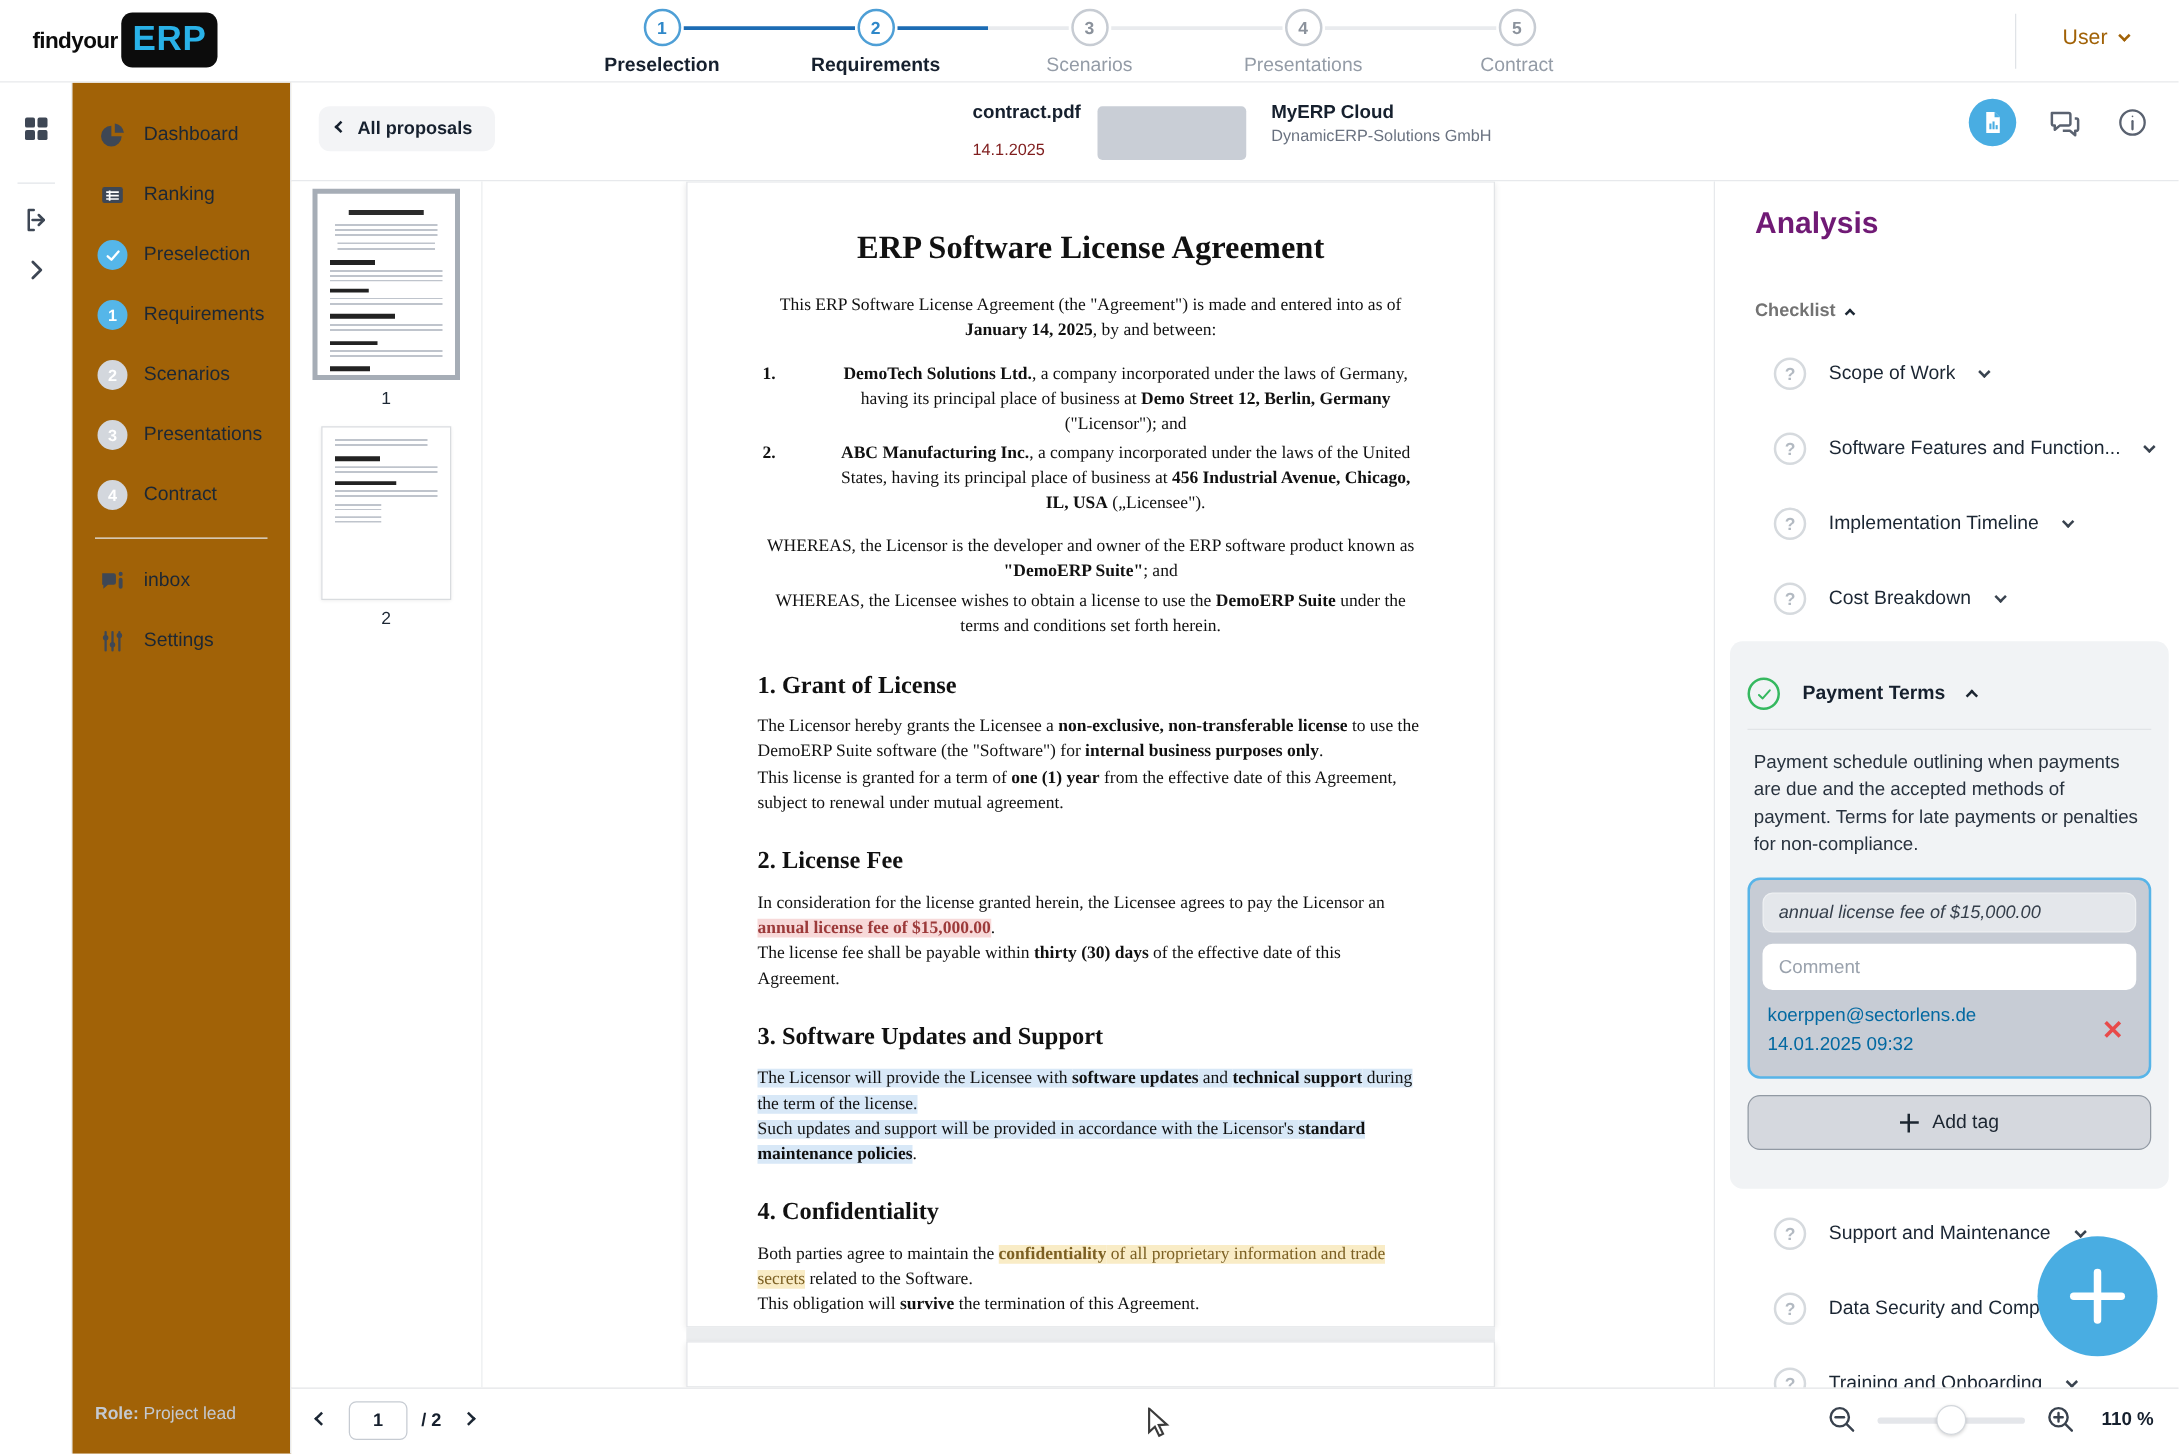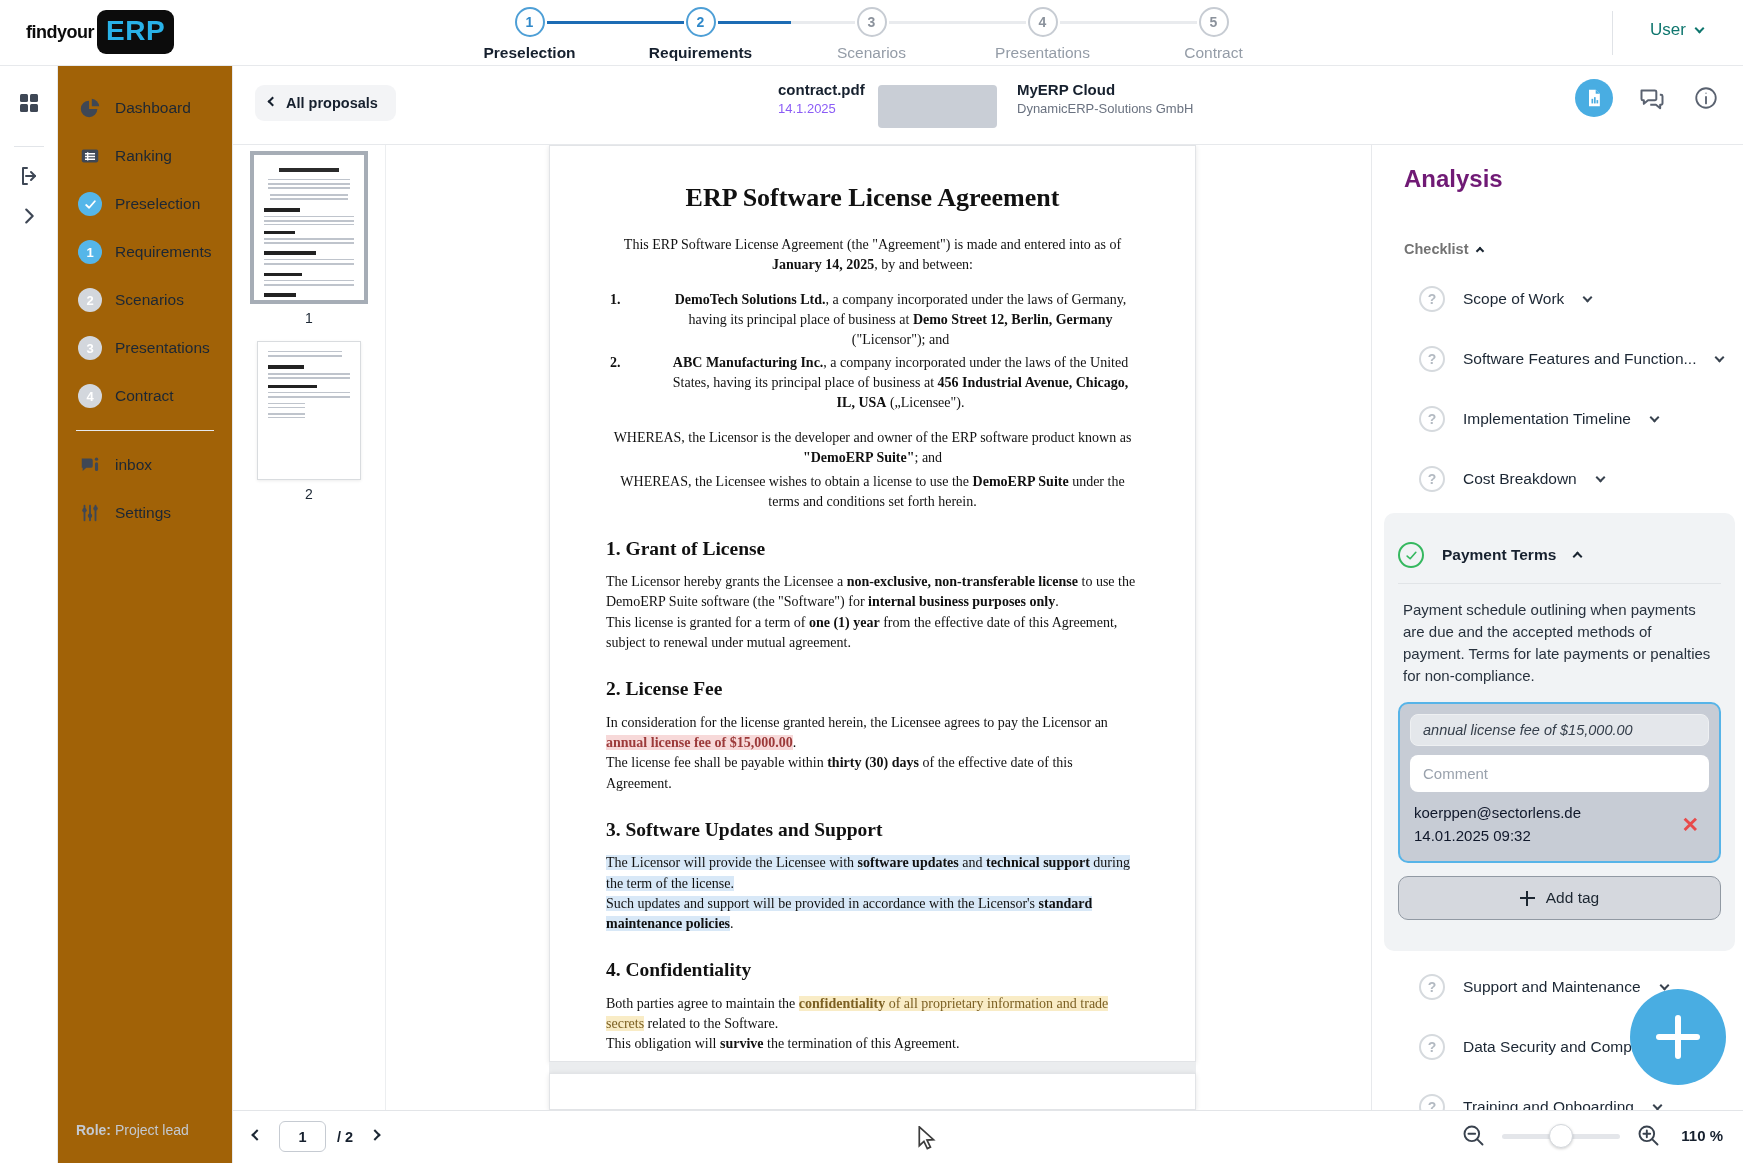--- a/index.html
+++ b/index.html
@@ -23,21 +23,21 @@
   .step.todo .circ{border:2px solid #c7ccd3;color:#8b929c}
   .step .lbl{margin-top:7px;font-size:15.5px}
   .step.done .lbl,.step.active .lbl{color:#16202e;font-weight:700}
   .step.todo .lbl{color:#949ca7;font-weight:500}
   .step+.step::before{content:'';position:absolute;top:14px;left:calc(-50% + 17px);
               width:calc(100% - 34px);height:3px;background:#e9ebee;z-index:1}
   .step.seg-full+ .step::before{background:#1c6cb4}
   .step.seg-half+ .step::before{background:linear-gradient(90deg,#1c6cb4 0 53%,#e9ebee 53% 100%)}
   .user-divider{position:absolute;right:130px;top:11px;width:1px;height:44px;background:#e0e3e7}
   .user-menu{position:absolute;right:40px;top:20px;display:flex;align-items:center;gap:10px;
-             color:#0f766e;font-size:17px;cursor:pointer}
+             color:#a16207;font-size:17px;cursor:pointer}
   .chev{display:inline-block;width:7px;height:7px;border-right:2px solid currentColor;
         border-bottom:2px solid currentColor;transform:rotate(45deg);margin-top:-3px}
   .chev.up{transform:rotate(-135deg);margin-top:3px}
   .chev.left{transform:rotate(135deg)}
 
   
   .rail{position:absolute;left:0;top:66px;width:58px;height:1097px;background:#fff;
         border-right:1px solid #e7e9ec;display:flex;flex-direction:column;align-items:center;
         padding-top:24px}
   .rail .divider{width:30px;height:1px;background:#e2e5e9;margin:16px 0}
@@ -60,21 +60,21 @@
   .role b{font-weight:700;color:#c4c9d1}
 
   
   .doc-header{position:absolute;left:233px;top:66px;width:1510px;height:79px;background:#fff;
               border-bottom:1px solid #e7e9ec;z-index:10}
   .back-chip{position:absolute;left:22px;top:19px;display:flex;align-items:center;gap:10px;
              background:#f3f4f6;border-radius:9px;padding:10px 18px 10px 14px;font-size:14.5px;
              font-weight:700;color:#16202e;cursor:pointer}
   .file-block{position:absolute;left:545px;top:15px}
   .file-name{font-weight:700;font-size:15px;color:#16202e}
-  .file-date{font-size:13px;color:#8b5cf6;margin-top:3px}
+  .file-date{font-size:13px;color:#7f1d1d;margin-top:14px}
   .vendor-logo{position:absolute;left:645px;top:19px;width:119px;height:43px;background:#c9ced6;
                border-radius:4px}
   .vendor-block{position:absolute;left:784px;top:15px}
   .vendor-name{font-weight:700;font-size:15px;color:#16202e}
   .vendor-company{font-size:13px;color:#6a7280;margin-top:3px}
   .hdr-icons{position:absolute;right:22px;top:13px;display:flex;align-items:center;gap:24px}
   .round-btn{width:38px;height:38px;border-radius:50%;background:#49ade2;display:flex;
              align-items:center;justify-content:center;cursor:pointer}
   .ghost-btn{width:30px;height:30px;display:flex;align-items:center;justify-content:center;
              color:#5a6270;cursor:pointer}
@@ -139,21 +139,21 @@
   .tag-card{border:2px solid #57b4e8;border-radius:10px;background:#c7ccd5;padding:10px 10px 6px;
             margin:2px 0 0}
   .tag-input{display:block;width:100%;background:#e4e7eb;border:1px solid #eef0f2;border-radius:8px;
              height:32px;padding:0 12px;font-style:italic;font-size:14.5px;color:#353f4b;
              font-family:"Liberation Sans",sans-serif;outline:none}
   .comment-input{display:block;width:100%;background:#fff;border:none;border-radius:8px;height:37px;
              padding:0 13px;font-size:15px;color:#1c2631;margin-top:9px;outline:none;
              font-family:"Liberation Sans",sans-serif}
   .comment-input::placeholder{color:#9aa2ad}
   .tag-meta{display:flex;align-items:center;justify-content:space-between;padding:10px 4px 8px}
-  .tag-who{font-size:15px;color:#0f172a;line-height:1.5}
+  .tag-who{font-size:15px;color:#0369a1;line-height:1.5}
   .x-icon{color:#e84a4a;font-size:21px;font-weight:700;cursor:pointer;padding:0 6px;line-height:1}
   .add-tag{margin:13px 0 17px;height:44px;border:1.6px solid #9199a3;border-radius:10px;
            background:#d5d8de;display:flex;align-items:center;justify-content:center;gap:11px;
            font-size:15.5px;color:#1c2631;cursor:pointer;font-weight:500}
   .plus{position:relative;width:15px;height:15px}
   .plus::before,.plus::after{content:'';position:absolute;background:#1c2631}
   .plus::before{left:6.5px;top:0;width:2px;height:15px}
   .plus::after{left:0;top:6.5px;width:15px;height:2px}
   .fab{position:absolute;left:1630px;top:989px;width:96px;height:96px;border-radius:50%;
        background:#49ade2;z-index:30;cursor:pointer}

